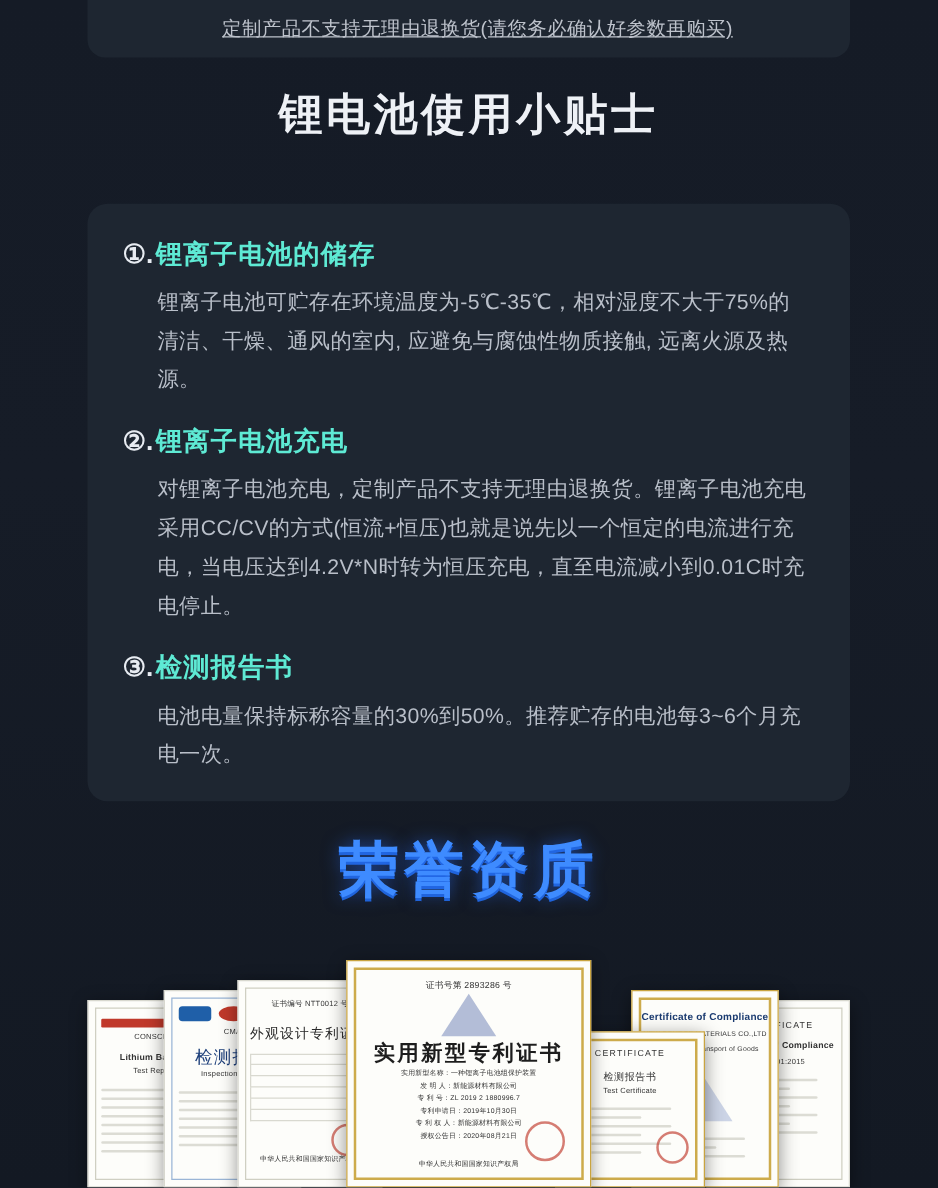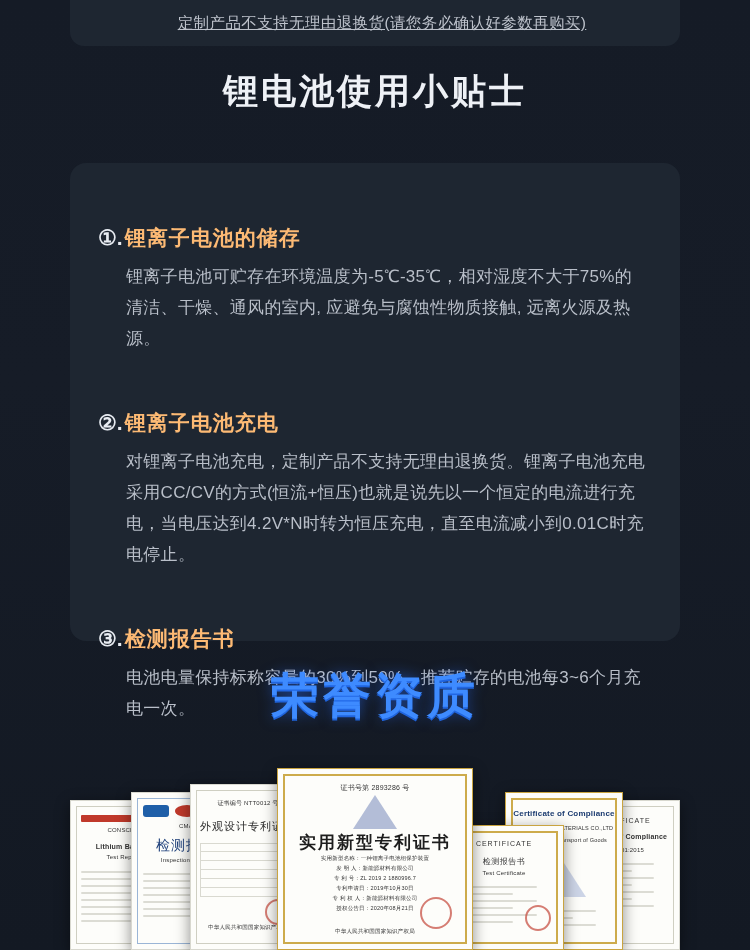--- a/index.html
+++ b/index.html
@@ -73,25 +73,24 @@
     gap: 2px;
     margin-bottom: 9px;
   }
   .tip-num {
     color: #e8ecf2;
     font-size: 21px;
     font-weight: bold;
     letter-spacing: 0px;
   }
   .tip-heading {
-    color: #fdba74;
+    color: #5eead4;
     font-size: 21px;
     font-weight: bold;
     letter-spacing: 1px;
-    margin-top: 35px;
   }
   .tip-body {
     color: #b9bfc9;
     font-size: 17px;
     line-height: 31px;
     letter-spacing: 0.3px;
     padding-left: 28px;
     padding-right: 6px;
   }
 

